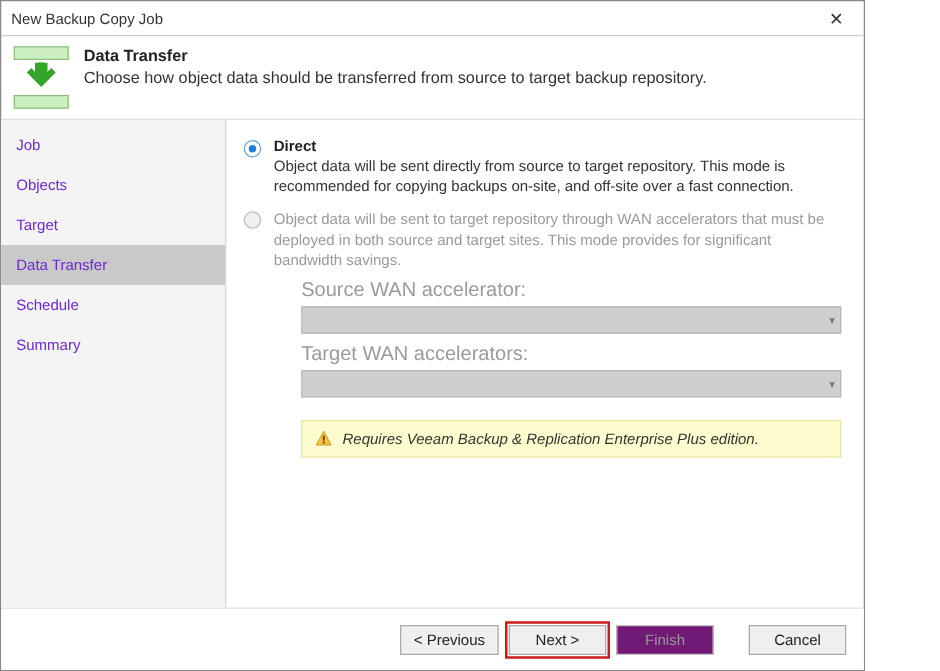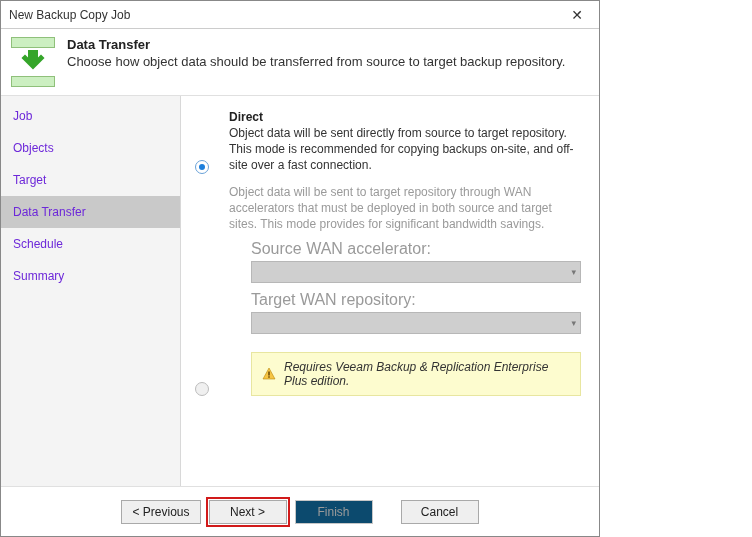--- a/index.html
+++ b/index.html
@@ -4,21 +4,21 @@
 <style>
   * { box-sizing: border-box; }
   html, body {
     margin: 0; padding: 0;
     font-family: "Segoe UI", Tahoma, sans-serif;
     font-size: 12px;
     color: #222;
     background: #fff;
   }
   .window {
-    width: 600px; height: 537px;
+    width: 692px; height: 537px;
     border: 1px solid #888;
     display: flex; flex-direction: column;
     position: relative;
     background: #fff;
   }
   .titlebar {
     height: 28px;
     display: flex; align-items: center;
     padding: 0 8px;
     border-bottom: 1px solid #ccc;
@@ -85,22 +85,22 @@
   }
   .content {
     flex: 1;
     padding: 14px 18px 10px 14px;
     overflow: auto;
     display: flex; flex-direction: column;
     gap: 10px;
   }
   .option {
     display: flex;
-    align-items: flex-end;
-    gap: 20px;
+    align-items: flex-start;
+    gap: 10px;
   }
   .radio {
     width: 14px; height: 14px;
     border: 1px solid #6aa2d8;
     border-radius: 50%;
     margin-top: 2px;
     background: #fff;
     position: relative;
     flex-shrink: 0;
   }
@@ -164,41 +164,41 @@
     color: #333;
     font-style: italic;
   }
   .warn-icon {
     width: 14px; height: 14px;
     display: inline-flex;
   }
   .footer {
     height: 50px;
     display: flex;
-    justify-content: center;
+    justify-content: flex-end;
     align-items: center;
     padding: 0 14px;
     gap: 8px;
     border-top: 1px solid #e0e0e0;
     background: #fff;
   }
   .btn {
     min-width: 78px;
     height: 24px;
     border: 1px solid #a9a9a9;
     background: #efefef;
     font-size: 12px;
     color: #222;
     display: flex; align-items: center; justify-content: center;
     cursor: pointer;
     padding: 0 10px;
   }
   .btn.disabled {
     color: #9a9a9a;
-    background: #0c4a6e;
+    background: #701a75;
     border-color: #c7c7c7;
     cursor: default;
   }
   .btn.primary-highlight {
     outline: 2px solid #d11a1a;
     outline-offset: 1px;
   }
   .btn + .gap { width: 12px; }
 </style>
 </head>
@@ -252,21 +252,21 @@
           <div class="opt-desc">Object data will be sent to target repository through WAN accelerators that must be deployed in both source and target sites. This mode provides for significant bandwidth savings.</div>
 
           <div class="field-row">
             <div class="field-label">Source WAN accelerator:</div>
             <div class="combo">
               <span class="chev">▾</span>
             </div>
           </div>
 
           <div class="field-row">
-            <div class="field-label">Target WAN repository:</div>
+            <div class="field-label">Target WAN accelerators:</div>
             <div class="combo">
               <span class="chev">▾</span>
             </div>
           </div>
 
           <div class="warning">
             <span class="warn-icon">
               <svg width="14" height="14" viewBox="0 0 14 14">
                 <path d="M7 1 L13 12 L1 12 Z" fill="#f6c544" stroke="#b8860b" stroke-width="0.6"></path>
                 <rect x="6.3" y="4.5" width="1.4" height="4" fill="#5a3b00"></rect>

